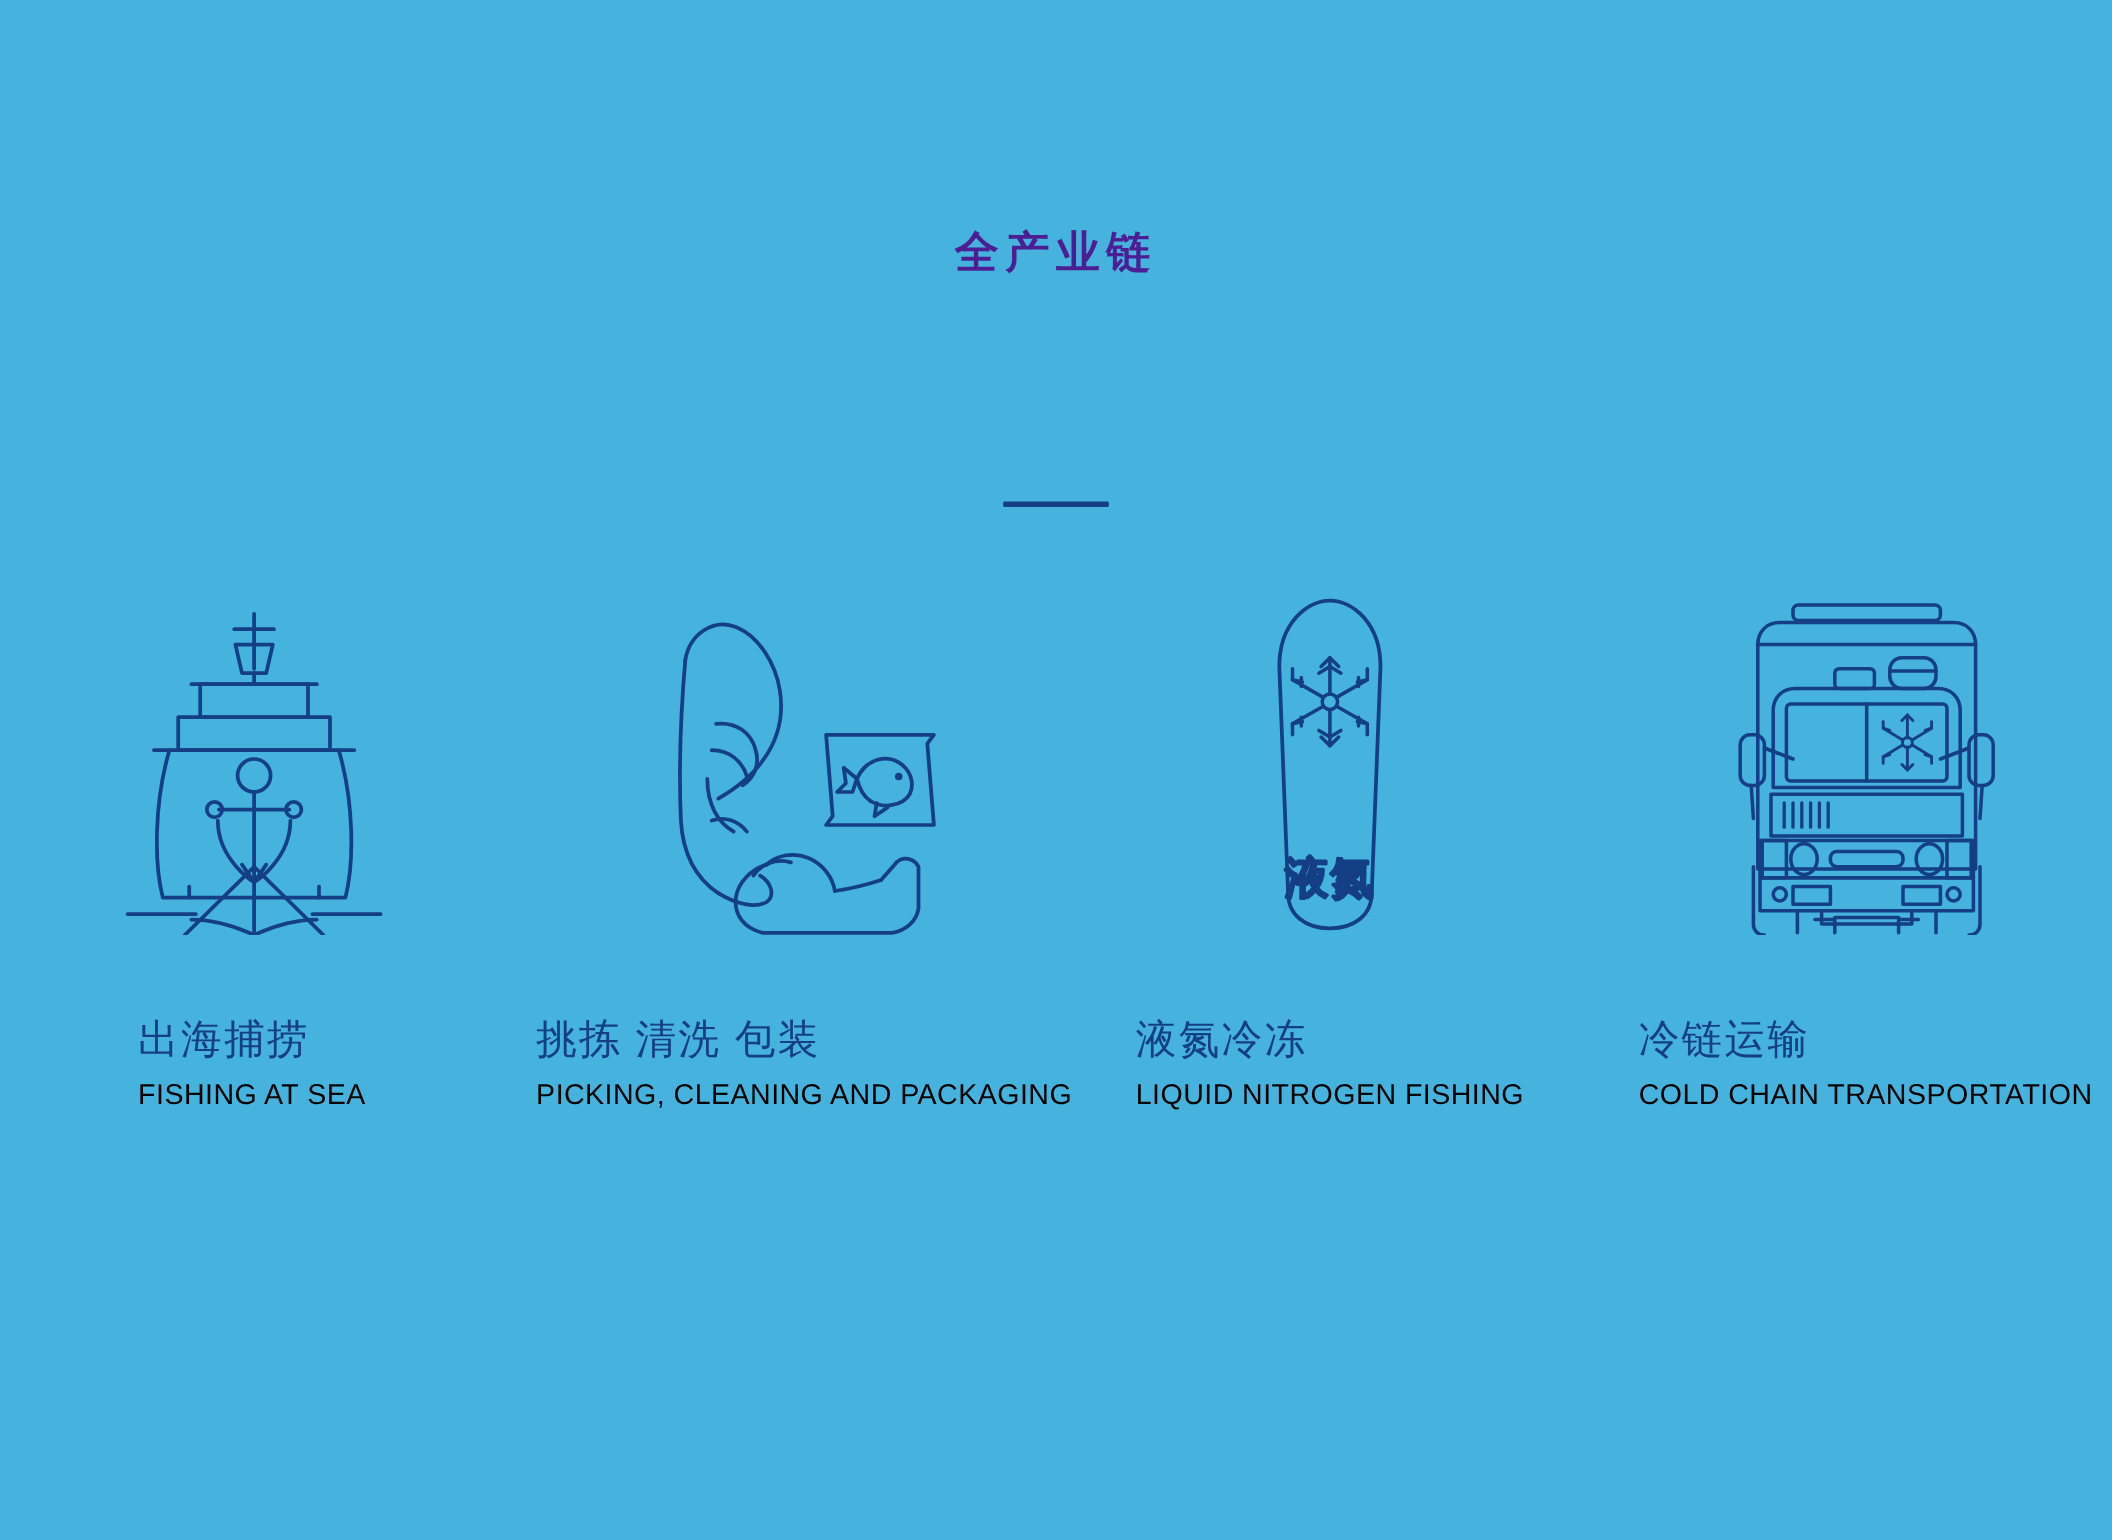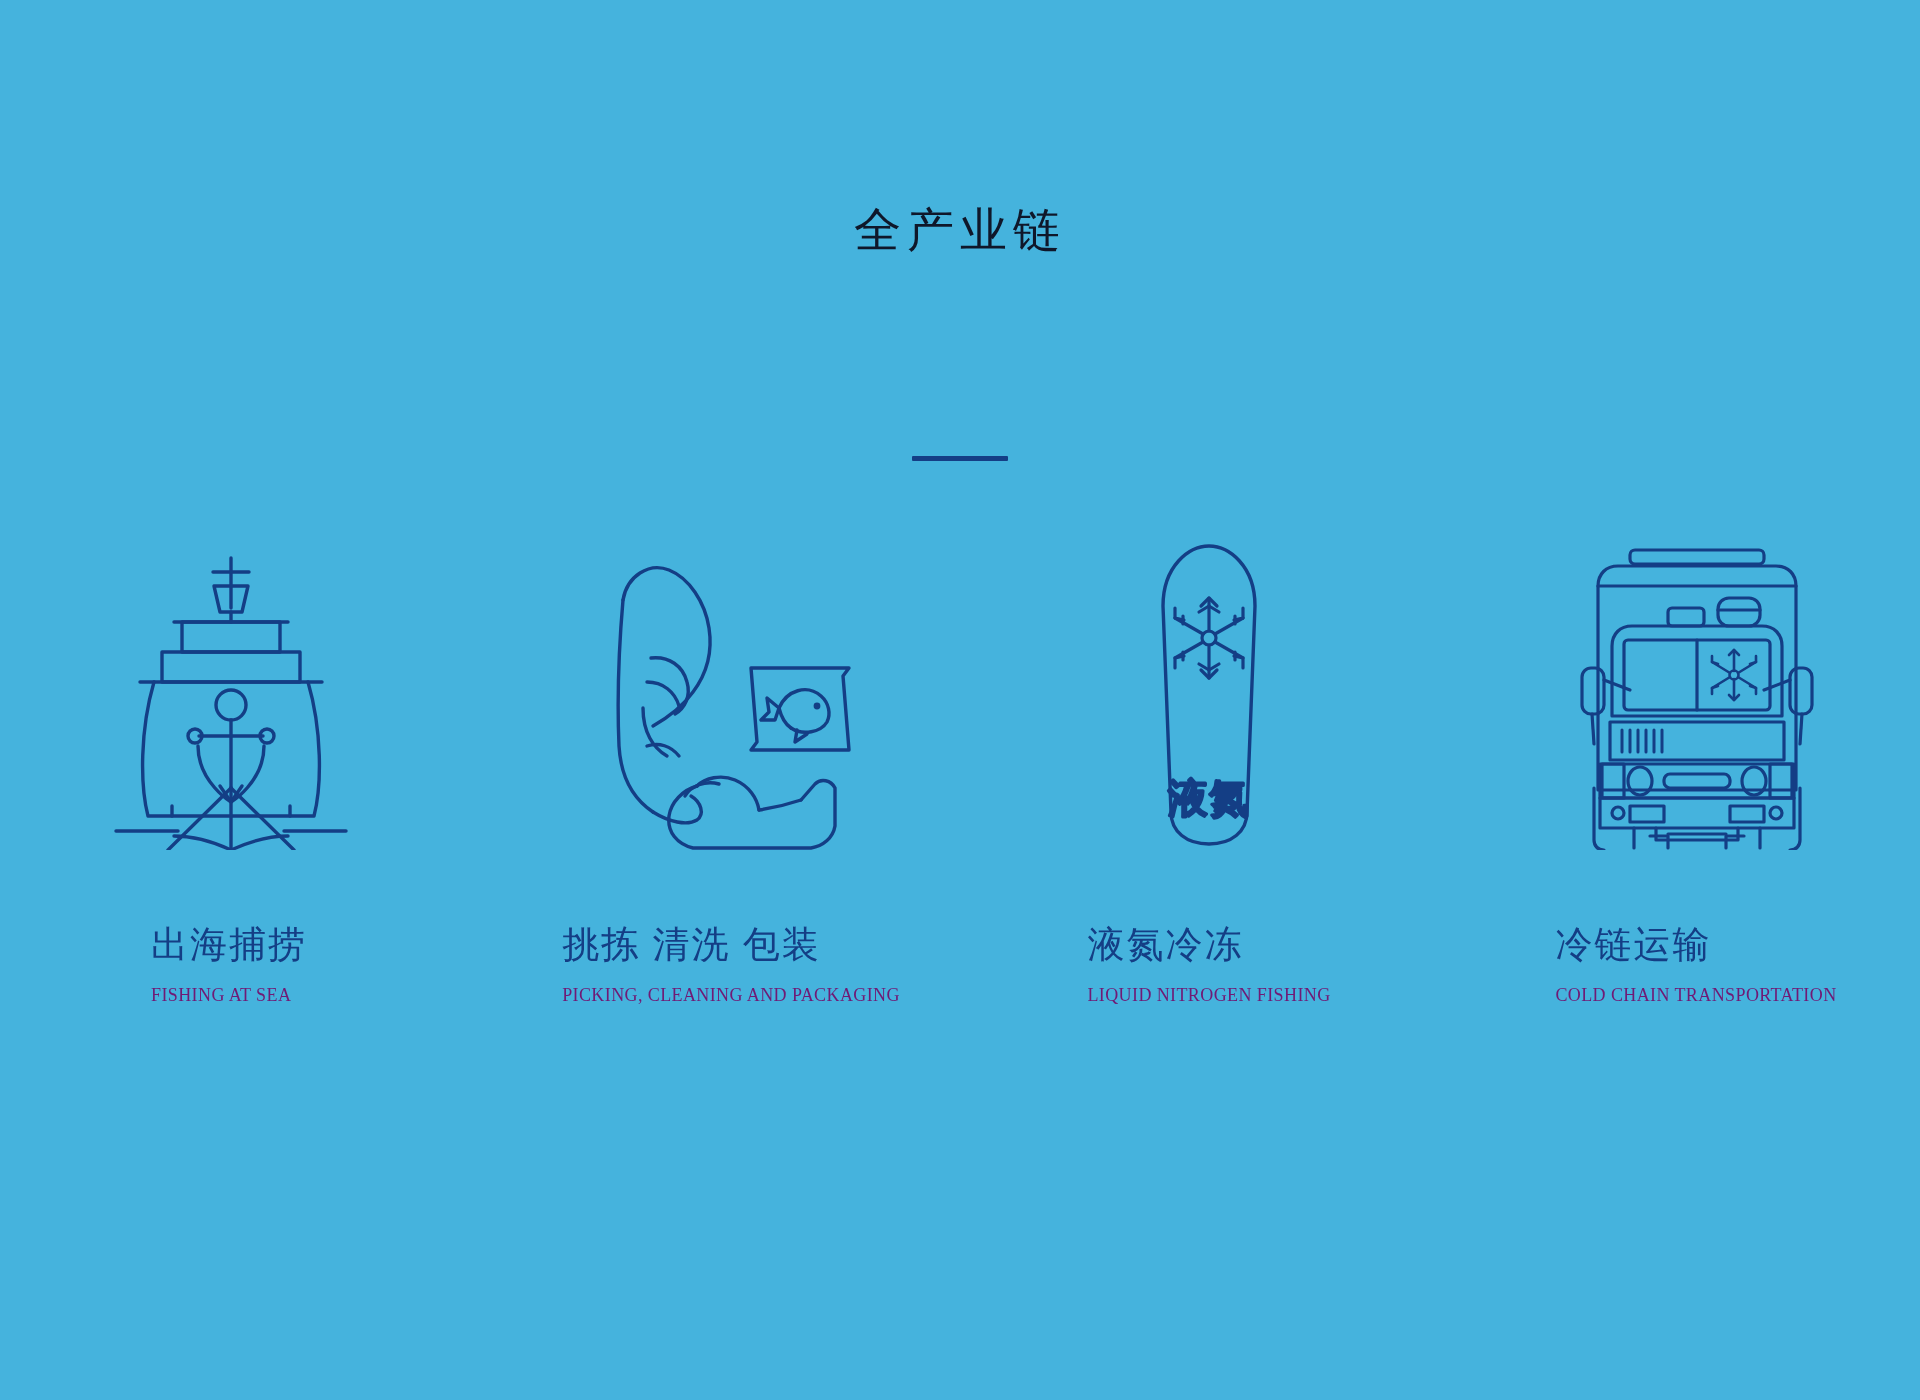--- a/index.html
+++ b/index.html
@@ -23,25 +23,25 @@
 
   
   .heading {
     position: absolute;
     top: 178px;
     left: 0;
     width: 1920px;
     text-align: center;
   }
   .heading-line {
-    color: #0f172a;
-    font-size: 47px;
+    color: #4c1d95;
+    font-size: 40px;
     line-height: 104px;
     letter-spacing: 6px;
-    font-weight: 400;
+    font-weight: 700;
     white-space: nowrap;
   }
   .heading-line.line2 {
     letter-spacing: 8px;
   }
   .divider-wrap {
     position: absolute;
     top: 456px;
     left: 0;
     width: 1920px;
@@ -87,27 +87,26 @@
     text-align: left;
   }
   .label-cn {
     color: #143e85;
     font-size: 37px;
     letter-spacing: 2px;
     line-height: 46px;
     white-space: nowrap;
   }
   .label-en {
-    color: #701a75;
-    font-size: 18px;
+    color: #000000;
+    font-size: 26px;
     letter-spacing: 0.4px;
     line-height: 34px;
     margin-top: 10px;
     white-space: nowrap;
-    font-family: Liberation Serif, serif;
   }
 
   
   .step-1 .step-labels { margin-left: -22px; }
   .step-2 .step-labels { margin-left: 22px; }
   .step-3 .step-labels { margin-left: 18px; }
   .step-4 .step-labels { margin-left: 32px; }
 
   .step-1 .step-icon { margin-left: -18px; }
   .step-2 .step-icon { margin-left: 22px; }

